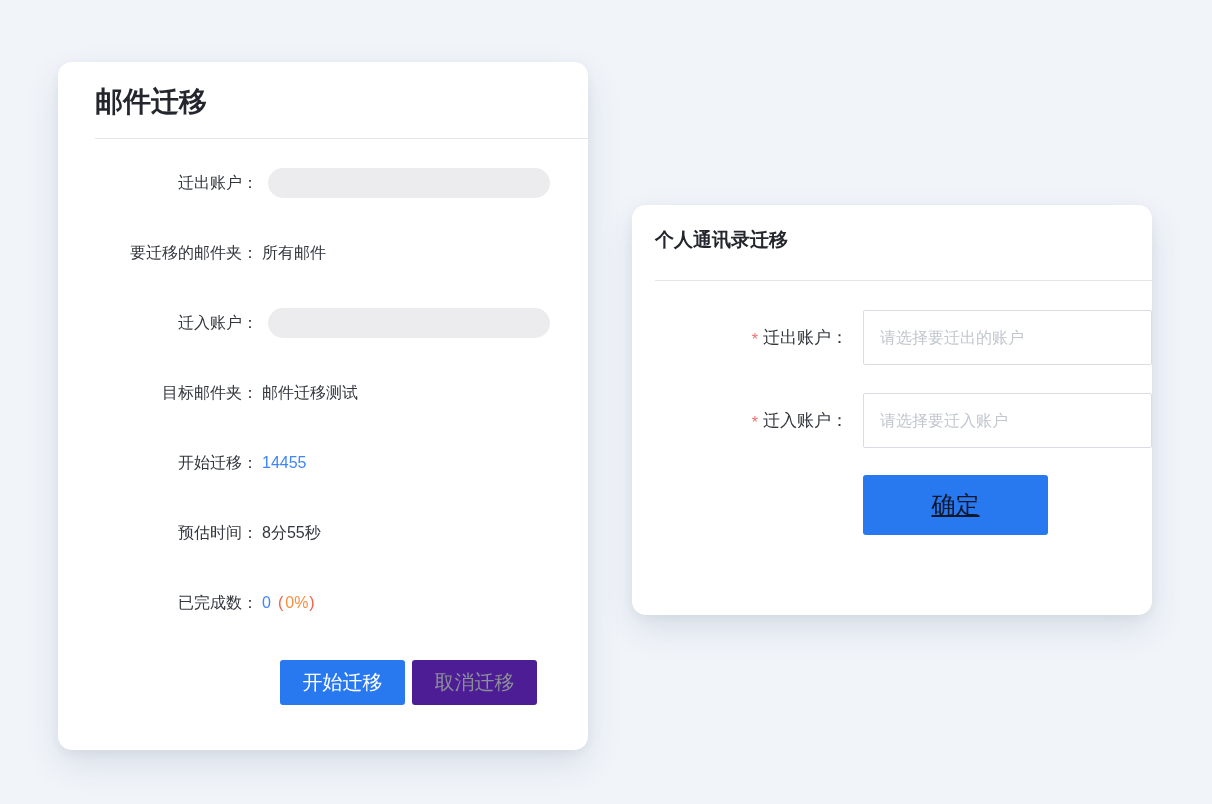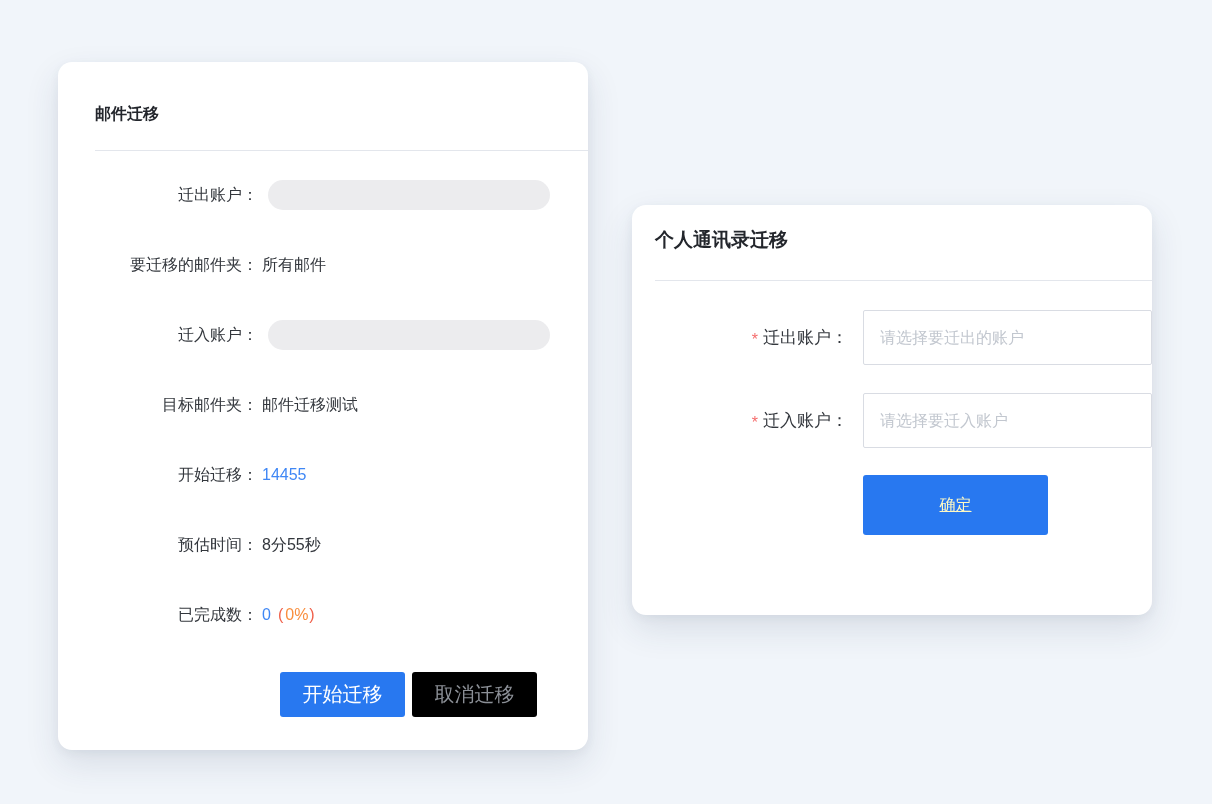--- a/index.html
+++ b/index.html
@@ -17,22 +17,22 @@
     position:absolute;
     background:#ffffff;
     border-radius:14px;
     box-shadow:0 14px 34px rgba(45,60,90,0.12), 0 3px 10px rgba(45,60,90,0.06);
   }
 
   
   .card-mail { left:58px; top:62px; width:530px; height:688px; }
 
   .card-mail .card-title {
-    padding:38px 38px 22px 37px;
-    font-size:16px; line-height:28px;
+    padding:26px 38px 22px 37px;
+    font-size:28px; line-height:28px;
     font-weight:bold; color:#23262c;
   }
 
   .divider { height:1px; background:#e3e6ec; margin-left:38px; }
   .card-mail .divider { margin-left:37px; }
 
   .rows { margin-top:9px; }
   .row { display:flex; align-items:center; height:70px; }
   .row-label {
     flex:0 0 200px; text-align:right;
@@ -52,21 +52,21 @@
   .pct { color:#f98e3d; margin-right:1px; }
 
   .btn-row { margin:22px 0 0 222px; display:flex; }
   .btn {
     width:125px; height:45px;
     font-size:20px; border:none; border-radius:3px;
     font-family:inherit; cursor:pointer;
     display:flex; align-items:center; justify-content:center;
   }
   .btn-primary { background:#2878f0; color:#ffffff; }
-  .btn-plain  { background:#000000; color:#8c9097; margin-left:7px; }
+  .btn-plain  { background:#4c1d95; color:#8c9097; margin-left:7px; }
 
   
   .card-contacts { left:632px; top:205px; width:520px; height:410px; overflow:hidden; }
 
   .card-contacts .card-title {
     padding:22px 0 0 23px;
     font-size:19px; line-height:26px;
     font-weight:bold; color:#23262c;
   }
   .card-contacts .divider { margin-top:27px; margin-left:23px; }
@@ -88,22 +88,22 @@
     border:1px solid #d9dce3; border-radius:2px;
     padding:4px 16px; font-size:16px; color:#606266;
     background:#ffffff; outline:none;
     font-family:inherit;
   }
   .field-input::placeholder { color:#c2c7cf; opacity:1; }
 
   .btn-confirm {
     margin:27px 0 0 231px;
     width:185px; height:60px;
-    background:#2878f0; color:#fef9c3;
-    font-size:16px; border:none; border-radius:3px;
+    background:#2878f0; color:#0f172a;
+    font-size:24px; border:none; border-radius:3px;
     font-family:inherit; cursor:pointer;
     display:flex; align-items:center; justify-content:center;text-decoration:underline;
   }
 </style>
 </head>
 <body>
 
 <div class="stage">
 
   <section class="card card-mail">

